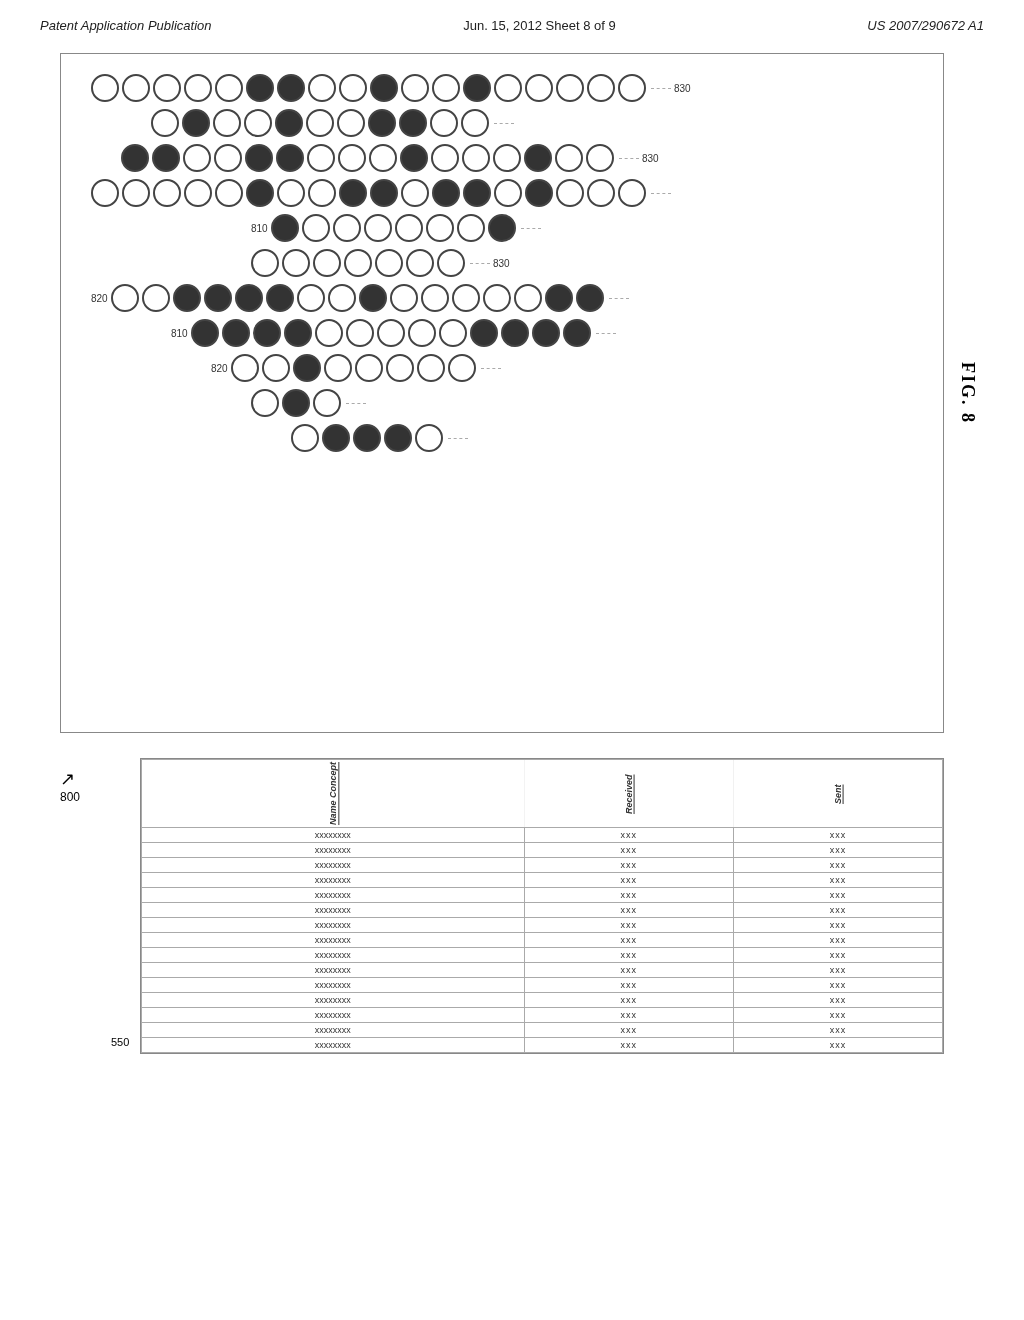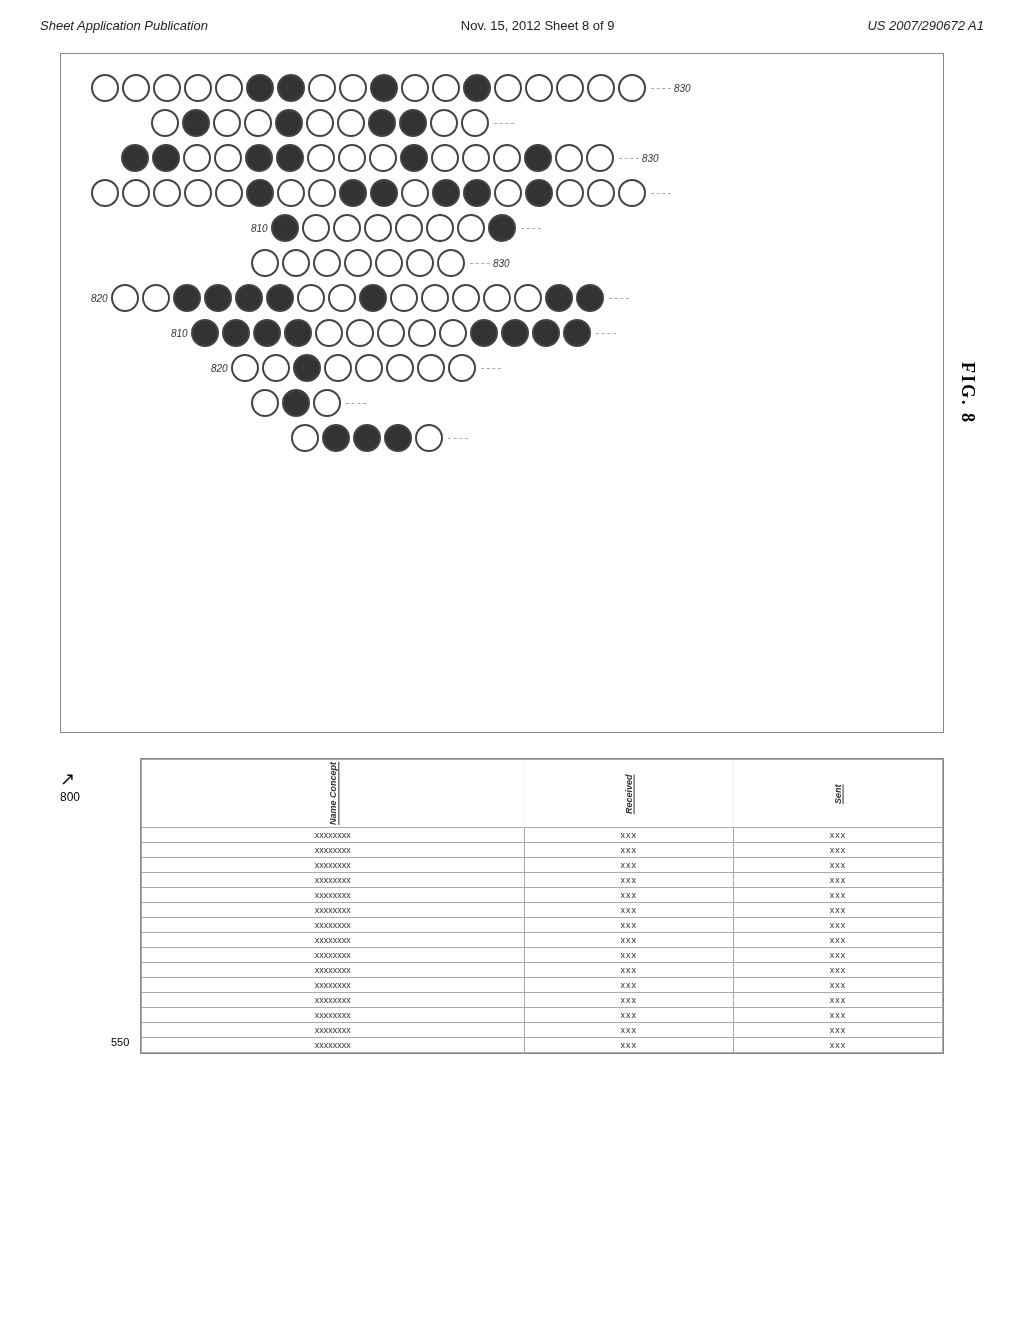--- a/index.html
+++ b/index.html
@@ -60,29 +60,28 @@
     .table-inner th {
       font-weight: bold;
       font-style: italic;
       text-decoration: underline;
       background: #fff;
     }
 
     .rows-container {
       position: relative;
       padding-left: 10px;
-      font-style: italic;
     }
   </style>
 </head>
 <body>
 
 <div class="header">
-  <span class="header-left">Sheet Application Publication</span>
-  <span class="header-center">Nov. 15, 2012   Sheet 8 of 9</span>
+  <span class="header-left">Patent Application Publication</span>
+  <span class="header-center">Jun. 15, 2012   Sheet 8 of 9</span>
   <span class="header-right">US 2007/290672 A1</span>
 </div>
 
 <div style="padding: 10px 80px 10px 60px; position: relative;">
   <div class="diagram-box">
 
     <div class="rows-container" id="circleRows">
     <div style="display: flex; align-items: center; margin-bottom: 7px; margin-left: 0px; position: relative;">
           <span style="width: 28px; height: 28px; border-radius: 50%; border: 2px solid rgb(68, 68, 68); display: inline-block; margin-right: 3px; flex-shrink: 0; background: rgb(255, 255, 255);"></span>
           <span style="width: 28px; height: 28px; border-radius: 50%; border: 2px solid rgb(68, 68, 68); display: inline-block; margin-right: 3px; flex-shrink: 0; background: rgb(255, 255, 255);"></span>

